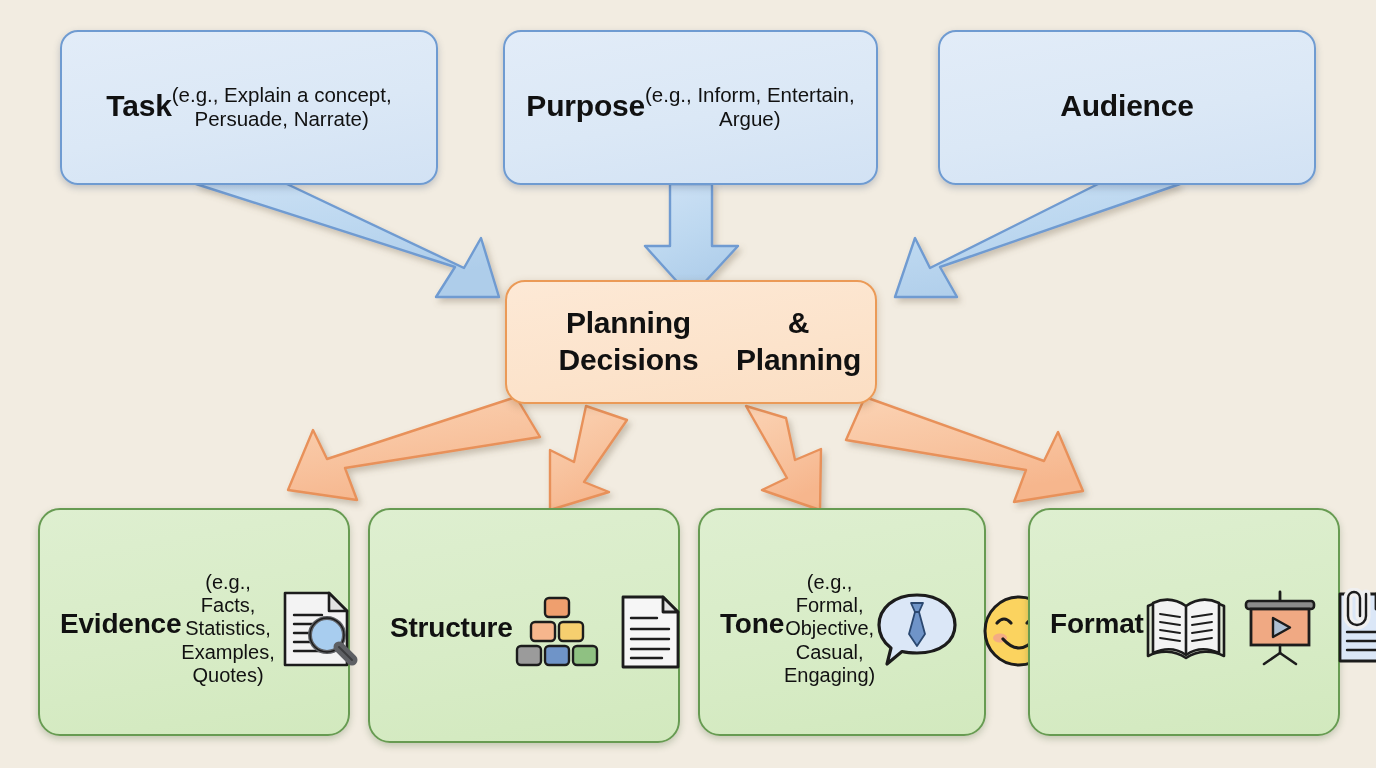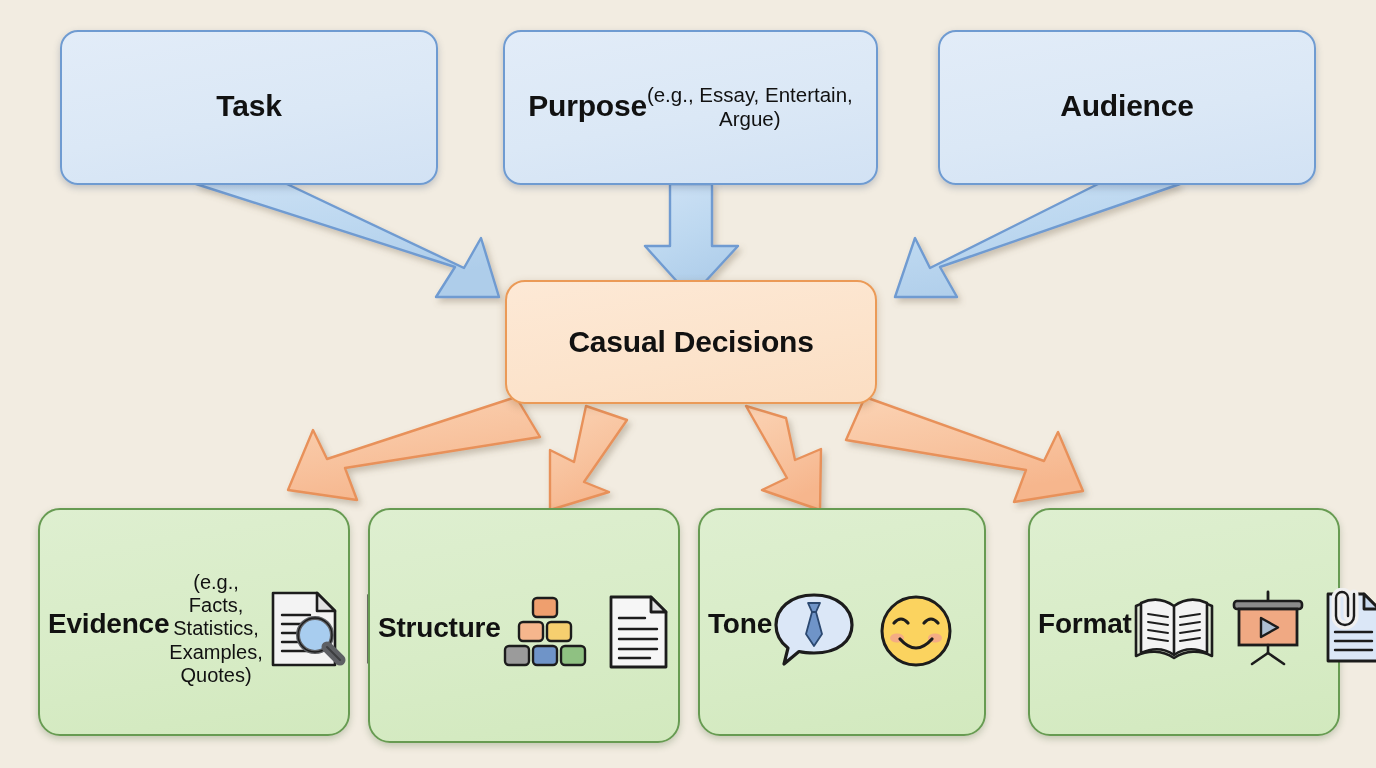--- a/index.html
+++ b/index.html
@@ -60,21 +60,21 @@
     border-radius: 22px;
   }
   .title {
     font-weight: bold;
     color: #111;
     line-height: 1.06;
     letter-spacing: -0.2px;
   }
   .title-top { font-size: 30px; }
   .title-center { font-size: 30px; line-height: 1.22; }
-  .title-bottom { font-size: 28px; }
+  .title-bottom { font-size: 28px; margin-left: 12px; }
   .sub {
     font-size: 20.5px;
     color: #111;
     line-height: 1.17;
     margin-top: 3px;
     white-space: pre-line;
   }
   .sub-bottom { font-size: 20px; margin-top: 10px; }
   .icons {
     display: flex;
@@ -130,34 +130,37 @@
       <polygon points="746,406 786,418 795,460 821,449 820,510 762,490 787,478" fill="url(#orangeGrad)" stroke="#e8915a" stroke-width="2.4" stroke-linejoin="round"></polygon>
     </g>
 
     <g filter="url(#softShadow)">
       <polygon points="865,397 846,440 1026,470 1014,502 1083,491 1058,432 1044,461" fill="url(#orangeGrad)" stroke="#e8915a" stroke-width="2.4" stroke-linejoin="round"></polygon>
     </g>
   </svg>
 
   <div class="node node-top" style="left:60px; top:30px; width:378px; height:155px;">
     <div class="title title-top">Task</div>
+    <div class="sub">(e.g., Explain a concept,
+Persuade, Narrate)</div>
   </div>
 
   <div class="node node-top" style="left:503px; top:30px; width:375px; height:155px;">
     <div class="title title-top">Purpose</div>
-    <div class="sub">(e.g., Essay, Entertain,
+    <div class="sub">(e.g., Inform, Entertain,
 Argue)</div>
   </div>
 
   <div class="node node-top" style="left:938px; top:30px; width:378px; height:155px;gap:20px;">
     <div class="title title-top">Audience</div>
   </div>
 
   <div class="node node-center" style="left:505px; top:280px; width:372px; height:124px;">
-    <div class="title title-center">Casual Decisions</div>
+    <div class="title title-center">Planning Decisions</div>
+    <div class="title title-center">&amp; Planning</div>
   </div>
 
   <div class="node node-bottom" style="left:38px; top:508px; width:312px; height:228px;">
     <div class="title title-bottom">Evidence</div>
     <div class="sub sub-bottom">(e.g., Facts, Statistics,
 Examples, Quotes)</div>
     <div class="icons">
 
       <svg width="86" height="80" viewBox="0 0 86 80">
         <path d="M10 4 h44 l18 18 v54 h-62 z" fill="#f3f3f3" stroke="#1c1c1c" stroke-width="2.6" stroke-linejoin="round"></path>
@@ -207,20 +210,22 @@
           <line x1="14" y1="46" x2="52" y2="46"></line>
           <line x1="14" y1="56" x2="52" y2="56"></line>
           <line x1="14" y1="65" x2="45" y2="65"></line>
         </g>
       </svg>
     </div>
   </div>
 
   <div class="node node-bottom" style="left:698px; top:508px; width:288px; height:228px;">
     <div class="title title-bottom">Tone</div>
+    <div class="sub sub-bottom">(e.g., Formal, Objective,
+Casual, Engaging)</div>
     <div class="icons" style="gap:22px; margin-top:12px;">
 
       <svg width="84" height="78" viewBox="0 0 84 78">
         <path d="M42 4 C66 4 80 18 80 34 C80 50 66 62 42 62 C36 62 31 61.5 27 60.5
                  L12 73 L16 57 C8 51 4 43 4 34 C4 18 18 4 42 4 Z" fill="#dbe7f7" stroke="#1c1c1c" stroke-width="3.2" stroke-linejoin="round"></path>
         <path d="M36 12 h12 l-4 9 h-4 z" fill="#6f94c8" stroke="#2b4870" stroke-width="1.8" stroke-linejoin="round"></path>
         <path d="M40 21 h4 l6 22 l-8 12 l-8 -12 z" fill="#6f94c8" stroke="#2b4870" stroke-width="1.8" stroke-linejoin="round"></path>
       </svg>
 
       <svg width="76" height="76" viewBox="0 0 76 76">

